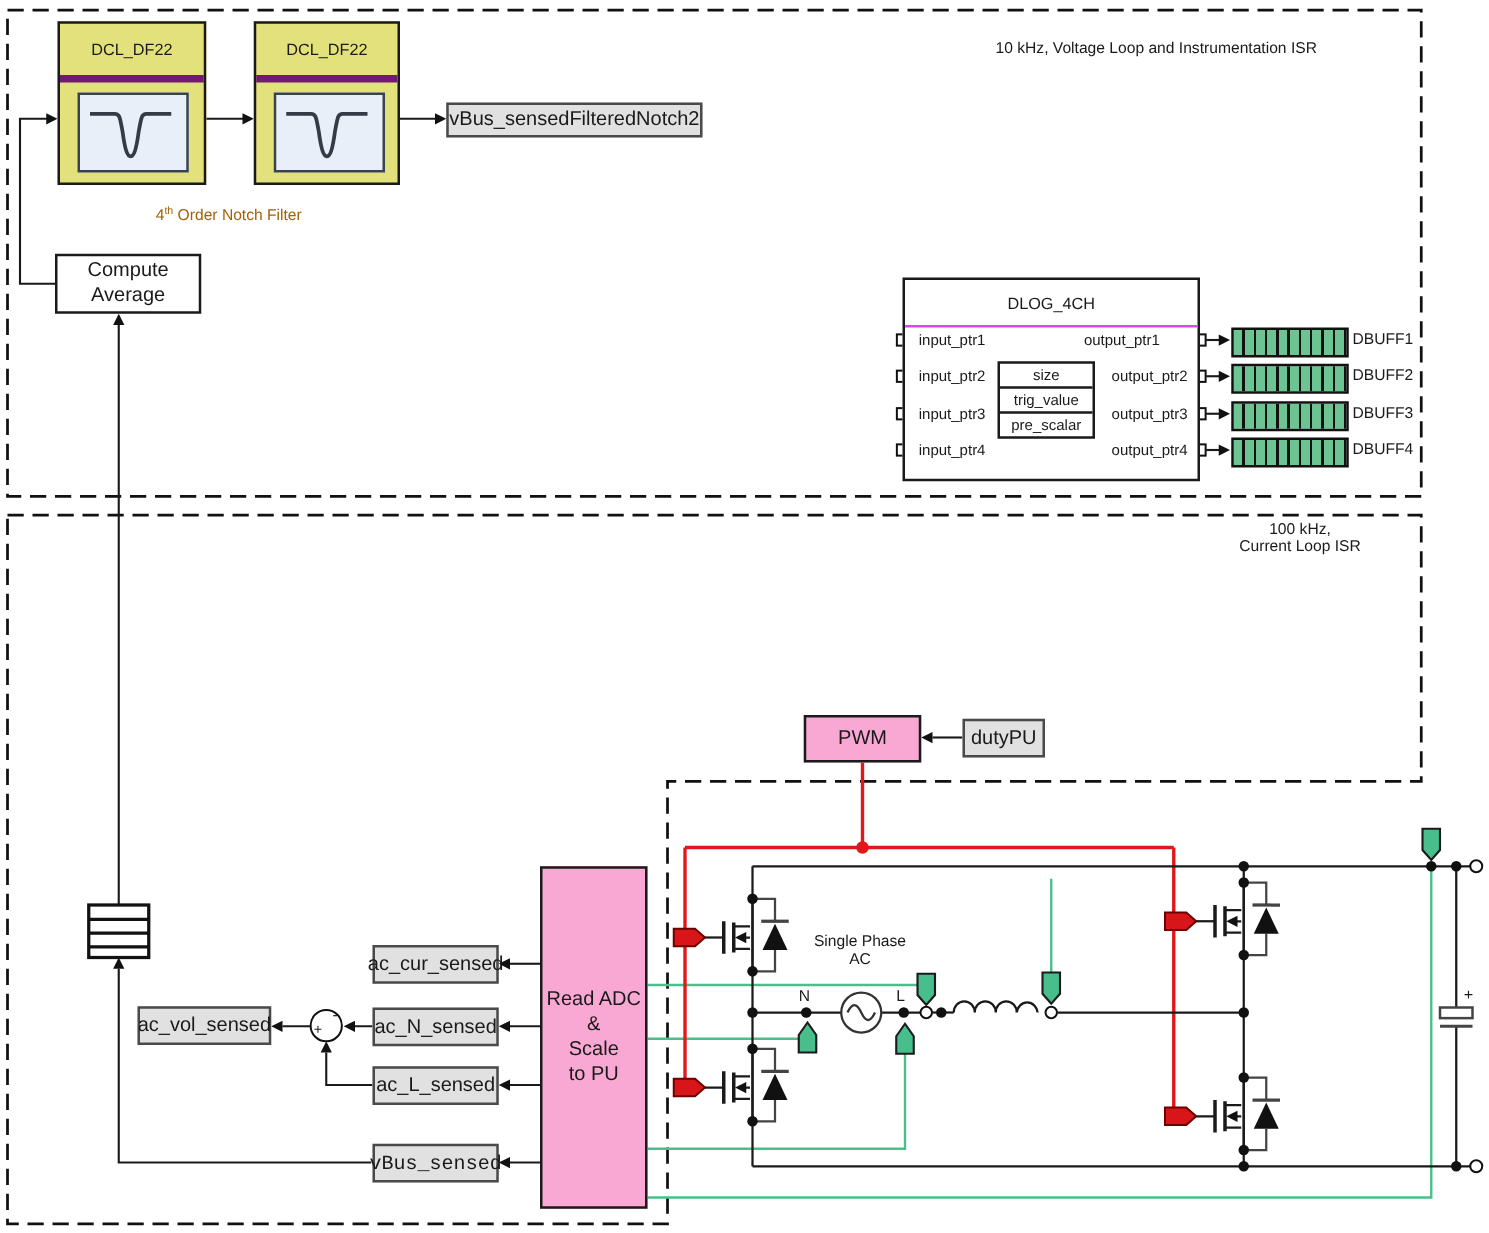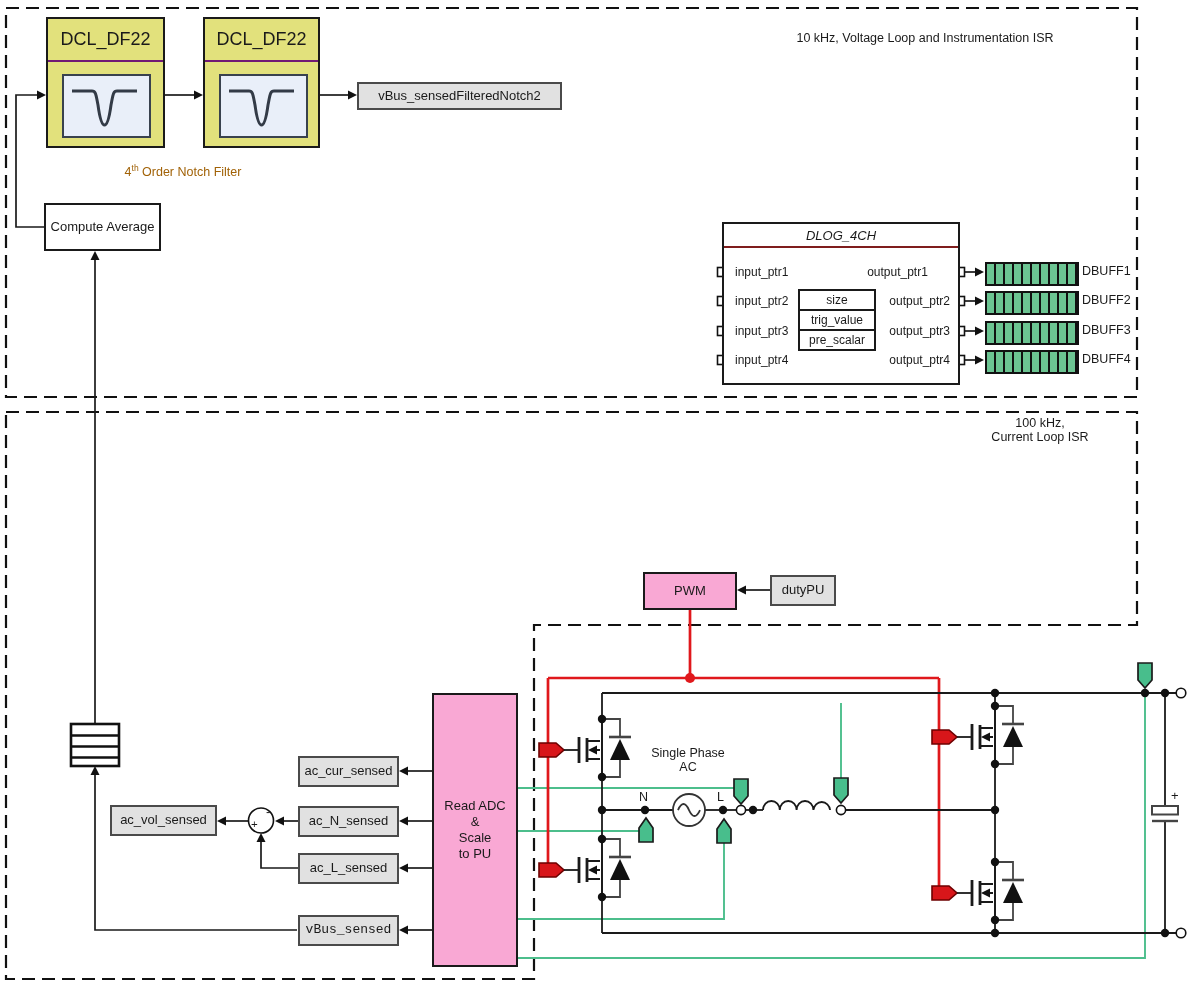--- a/index.html
+++ b/index.html
@@ -1,27 +1,27 @@
 <!DOCTYPE html>
 <html><head>
 <meta charset="utf-8">
 <style>
   html,body{margin:0;padding:0;background:#ffffff;}
   #stage{position:relative;width:1191px;height:986px;background:#ffffff;
          font-family:"Liberation Sans",sans-serif;color:#1a1a1a;overflow:hidden;}
   #wires{position:absolute;left:0;top:0;width:1191px;height:986px;}
   .abs{position:absolute;box-sizing:border-box;}
   .box{position:absolute;box-sizing:border-box;display:flex;align-items:center;
-       justify-content:center;text-align:center;font-size:13px;line-height:1.25;}
+       justify-content:center;text-align:center;font-size:16px;line-height:1.25;}
   .graybox{background:#e1e1e1;border:2px solid #4a4a4a;}
   .bluebox{background:#f9a8d4;border:2px solid #1a1a1a;}
   .whitebox{background:#ffffff;border:2px solid #1a1a1a;}
   .dclblock{background:#e2e17c;border:2px solid #1a1a1a;}
-  .dclhead{position:absolute;left:0;top:0;right:0;height:41px;border-bottom:2px solid #701a75;
-           display:flex;align-items:center;justify-content:center;font-size:18px;text-align:right;}
+  .dclhead{position:absolute;left:0;top:0;right:0;height:41px;border-bottom:6px solid #701a75;
+           display:flex;align-items:center;justify-content:center;font-size:13px;text-align:right;}
   .notchicon{position:absolute;background:#e9eff9;border:2px solid #39424e;}
   .lbl{position:absolute;font-size:12.5px;white-space:nowrap;}
   .ctr{text-align:center;}
   .dlogrow{position:absolute;font-size:12px;height:16px;line-height:16px;}
   .buff{position:absolute;width:90px;height:20px;border:2px solid #111;
         background:repeating-linear-gradient(to right,#6cc492 0px,#6cc492 7px,#111 7px,#111 9px);}
   .ptable{position:absolute;left:798px;top:289px;width:74px;border:2px solid #1a1a1a;background:#fff;}
   .ptable .prow{height:18px;line-height:18px;text-align:center;font-size:12px;}
   .ptable .prow + .prow{border-top:2px solid #1a1a1a;}
   sup{font-size:8.5px;}
@@ -215,21 +215,21 @@
       </svg>
     </div>
   </div>
   <div class="lbl ctr red" style="left:103px;top:163px;width:160px;"><span>4</span><sup>th</sup><span> Order Notch Filter</span></div>
 
   <div class="box graybox" style="left:357px;top:82px;width:205px;height:28px;">vBus_sensedFilteredNotch2</div>
 
   <div class="box whitebox" style="left:44px;top:203px;width:117px;height:48px;">Compute Average</div>
 
   <div class="abs whitebox" style="left:722px;top:222px;width:238px;height:163px;">
-    <div class="abs" style="left:0;top:0;right:0;height:24px;border-bottom:2px solid #7f1d1d;display:flex;align-items:center;justify-content:center;font-size:13px;font-style:italic;">DLOG_4CH</div>
+    <div class="abs" style="left:0;top:0;right:0;height:38px;border-bottom:2px solid #d946ef;display:flex;align-items:center;justify-content:center;font-size:13px;">DLOG_4CH</div>
   </div>
   <div class="dlogrow" style="left:735px;top:264px;">input_ptr1</div>
   <div class="dlogrow" style="left:735px;top:293px;">input_ptr2</div>
   <div class="dlogrow" style="left:735px;top:323px;">input_ptr3</div>
   <div class="dlogrow" style="left:735px;top:352px;">input_ptr4</div>
   <div class="dlogrow" style="left:845px;top:264px;width:105px;text-align:center;">output_ptr1</div>
   <div class="dlogrow" style="left:845px;top:293px;width:105px;text-align:right;">output_ptr2</div>
   <div class="dlogrow" style="left:845px;top:323px;width:105px;text-align:right;">output_ptr3</div>
   <div class="dlogrow" style="left:845px;top:352px;width:105px;text-align:right;">output_ptr4</div>
 

